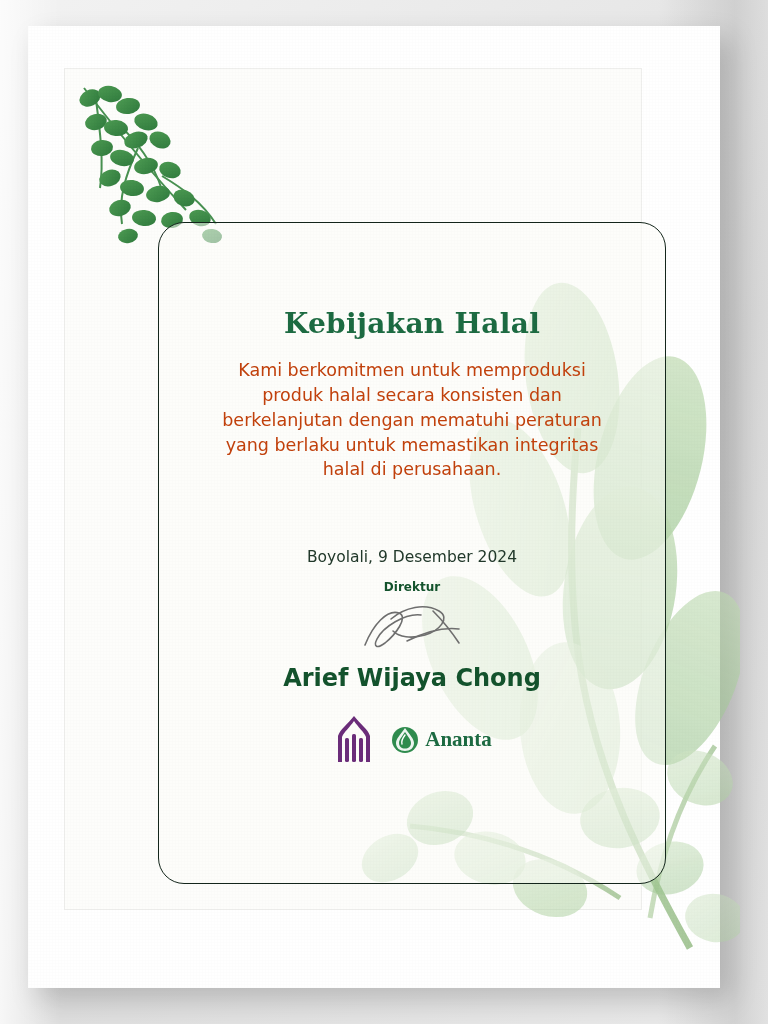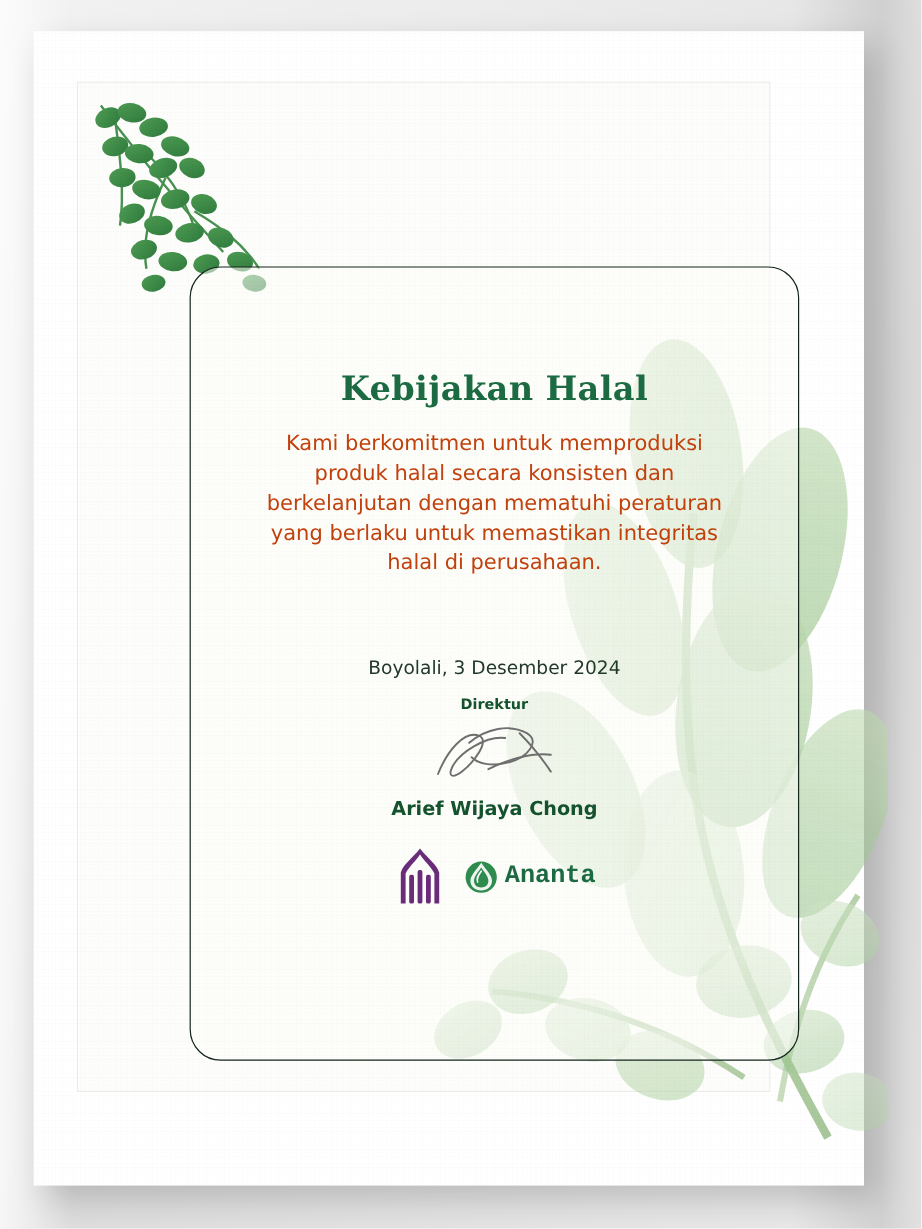--- a/index.html
+++ b/index.html
@@ -143,21 +143,21 @@
   .signature {
     margin-top: 6px;
     height: 62px;
     display: flex;
     align-items: center;
     justify-content: center;
   }
 
   .signer {
     margin-top: 2px;
-    font-size: 16px;
+    font-size: 24px;
     font-weight: bold;
     color: #14532d;
   }
 
   .logos {
     margin-top: 22px;
     display: flex;
     align-items: center;
     justify-content: center;
     gap: 14px;
@@ -172,21 +172,21 @@
   .logo-ananta {
     display: flex;
     align-items: center;
     gap: 5px;
   }
 
   .ananta-word {
     font-size: 21px;
     font-weight: bold;
     color: #1d6b42;
-    font-family: Liberation Mono, monospace;
+    font-family: Liberation Serif, serif;
   }
 
   
   .grain {
     position: absolute;
     inset: 0;
     pointer-events: none;
     opacity: 0.035;
     background-image:
       repeating-linear-gradient(0deg, rgba(0,0,0,0.4) 0px, rgba(0,0,0,0) 1px, rgba(0,0,0,0) 3px),
@@ -283,21 +283,21 @@
       </g>
     </svg>
 
     <div class="card">
       <div class="card-content">
 
         <h1 class="title">Kebijakan Halal</h1>
 
         <p class="body-text">Kami berkomitmen untuk memproduksi produk halal secara konsisten dan berkelanjutan dengan mematuhi peraturan yang berlaku untuk memastikan integritas halal di perusahaan.</p>
 
-        <div class="place-date">Boyolali, 3 Desember 2024</div>
+        <div class="place-date">Boyolali, 9 Desember 2024</div>
 
         <div class="role">Direktur</div>
 
         <div class="signature">
           <svg width="130" height="60" viewBox="0 0 130 60">
             <g fill="none" stroke="#6f6f6f" stroke-width="1.6" stroke-linecap="round">
               <path d="M18 44 C 26 24, 40 8, 52 12 C 62 16, 48 34, 38 42 C 30 48, 26 46, 30 38 C 36 26, 58 12, 74 14"></path>
               <path d="M44 18 C 58 6, 78 2, 92 10 C 104 17, 92 30, 78 34 C 64 38, 52 36, 46 30"></path>
               <path d="M60 40 C 76 32, 96 26, 112 28"></path>
               <path d="M86 10 C 96 20, 104 30, 112 42"></path>

